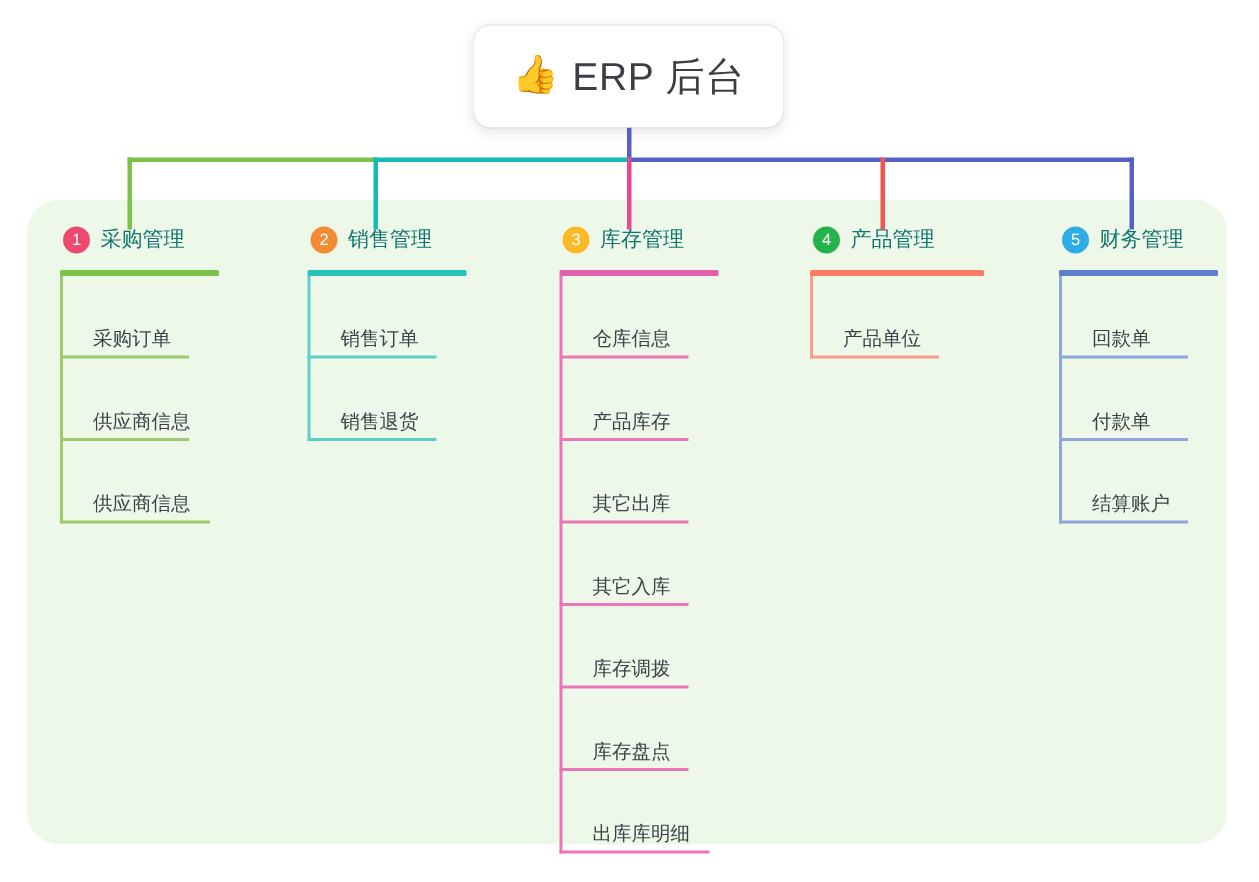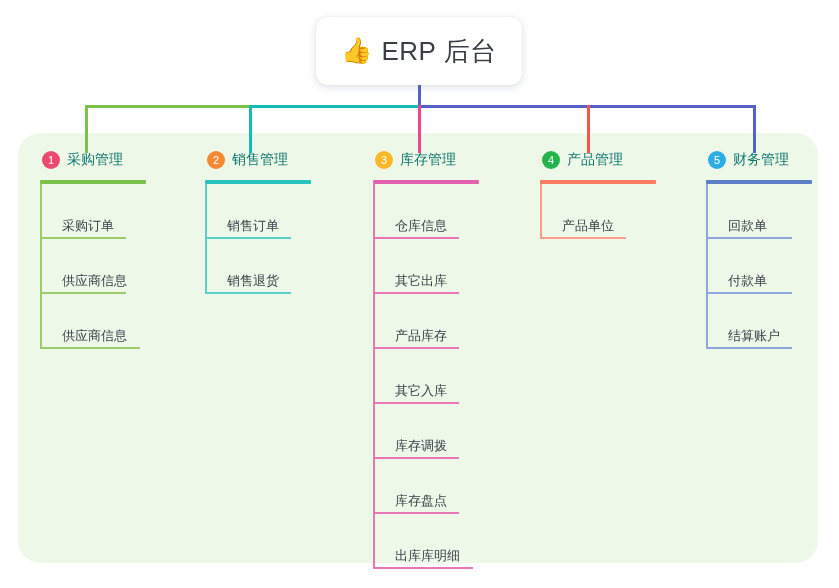--- a/index.html
+++ b/index.html
@@ -210,25 +210,25 @@
       <span class="col-title">库存管理</span>
     </div>
     <div class="head-rule" style="width:106px; background:#e260ae;"></div>
     <div class="leaves">
       <div class="spine" style="background:#ea76b8;"></div>
       <div class="leaf">
         <span class="leaf-label">仓库信息</span>
         <div class="leaf-rule" style="width:86px; background:#ea76b8;"></div>
       </div>
       <div class="leaf">
+        <span class="leaf-label">产品库存</span>
+        <div class="leaf-rule" style="width:86px; background:#ea76b8;"></div>
+      </div>
+      <div class="leaf">
         <span class="leaf-label">其它出库</span>
-        <div class="leaf-rule" style="width:86px; background:#ea76b8;"></div>
-      </div>
-      <div class="leaf">
-        <span class="leaf-label">产品库存</span>
         <div class="leaf-rule" style="width:86px; background:#ea76b8;"></div>
       </div>
       <div class="leaf">
         <span class="leaf-label">其它入库</span>
         <div class="leaf-rule" style="width:86px; background:#ea76b8;"></div>
       </div>
       <div class="leaf">
         <span class="leaf-label">库存调拨</span>
         <div class="leaf-rule" style="width:86px; background:#ea76b8;"></div>
       </div>

